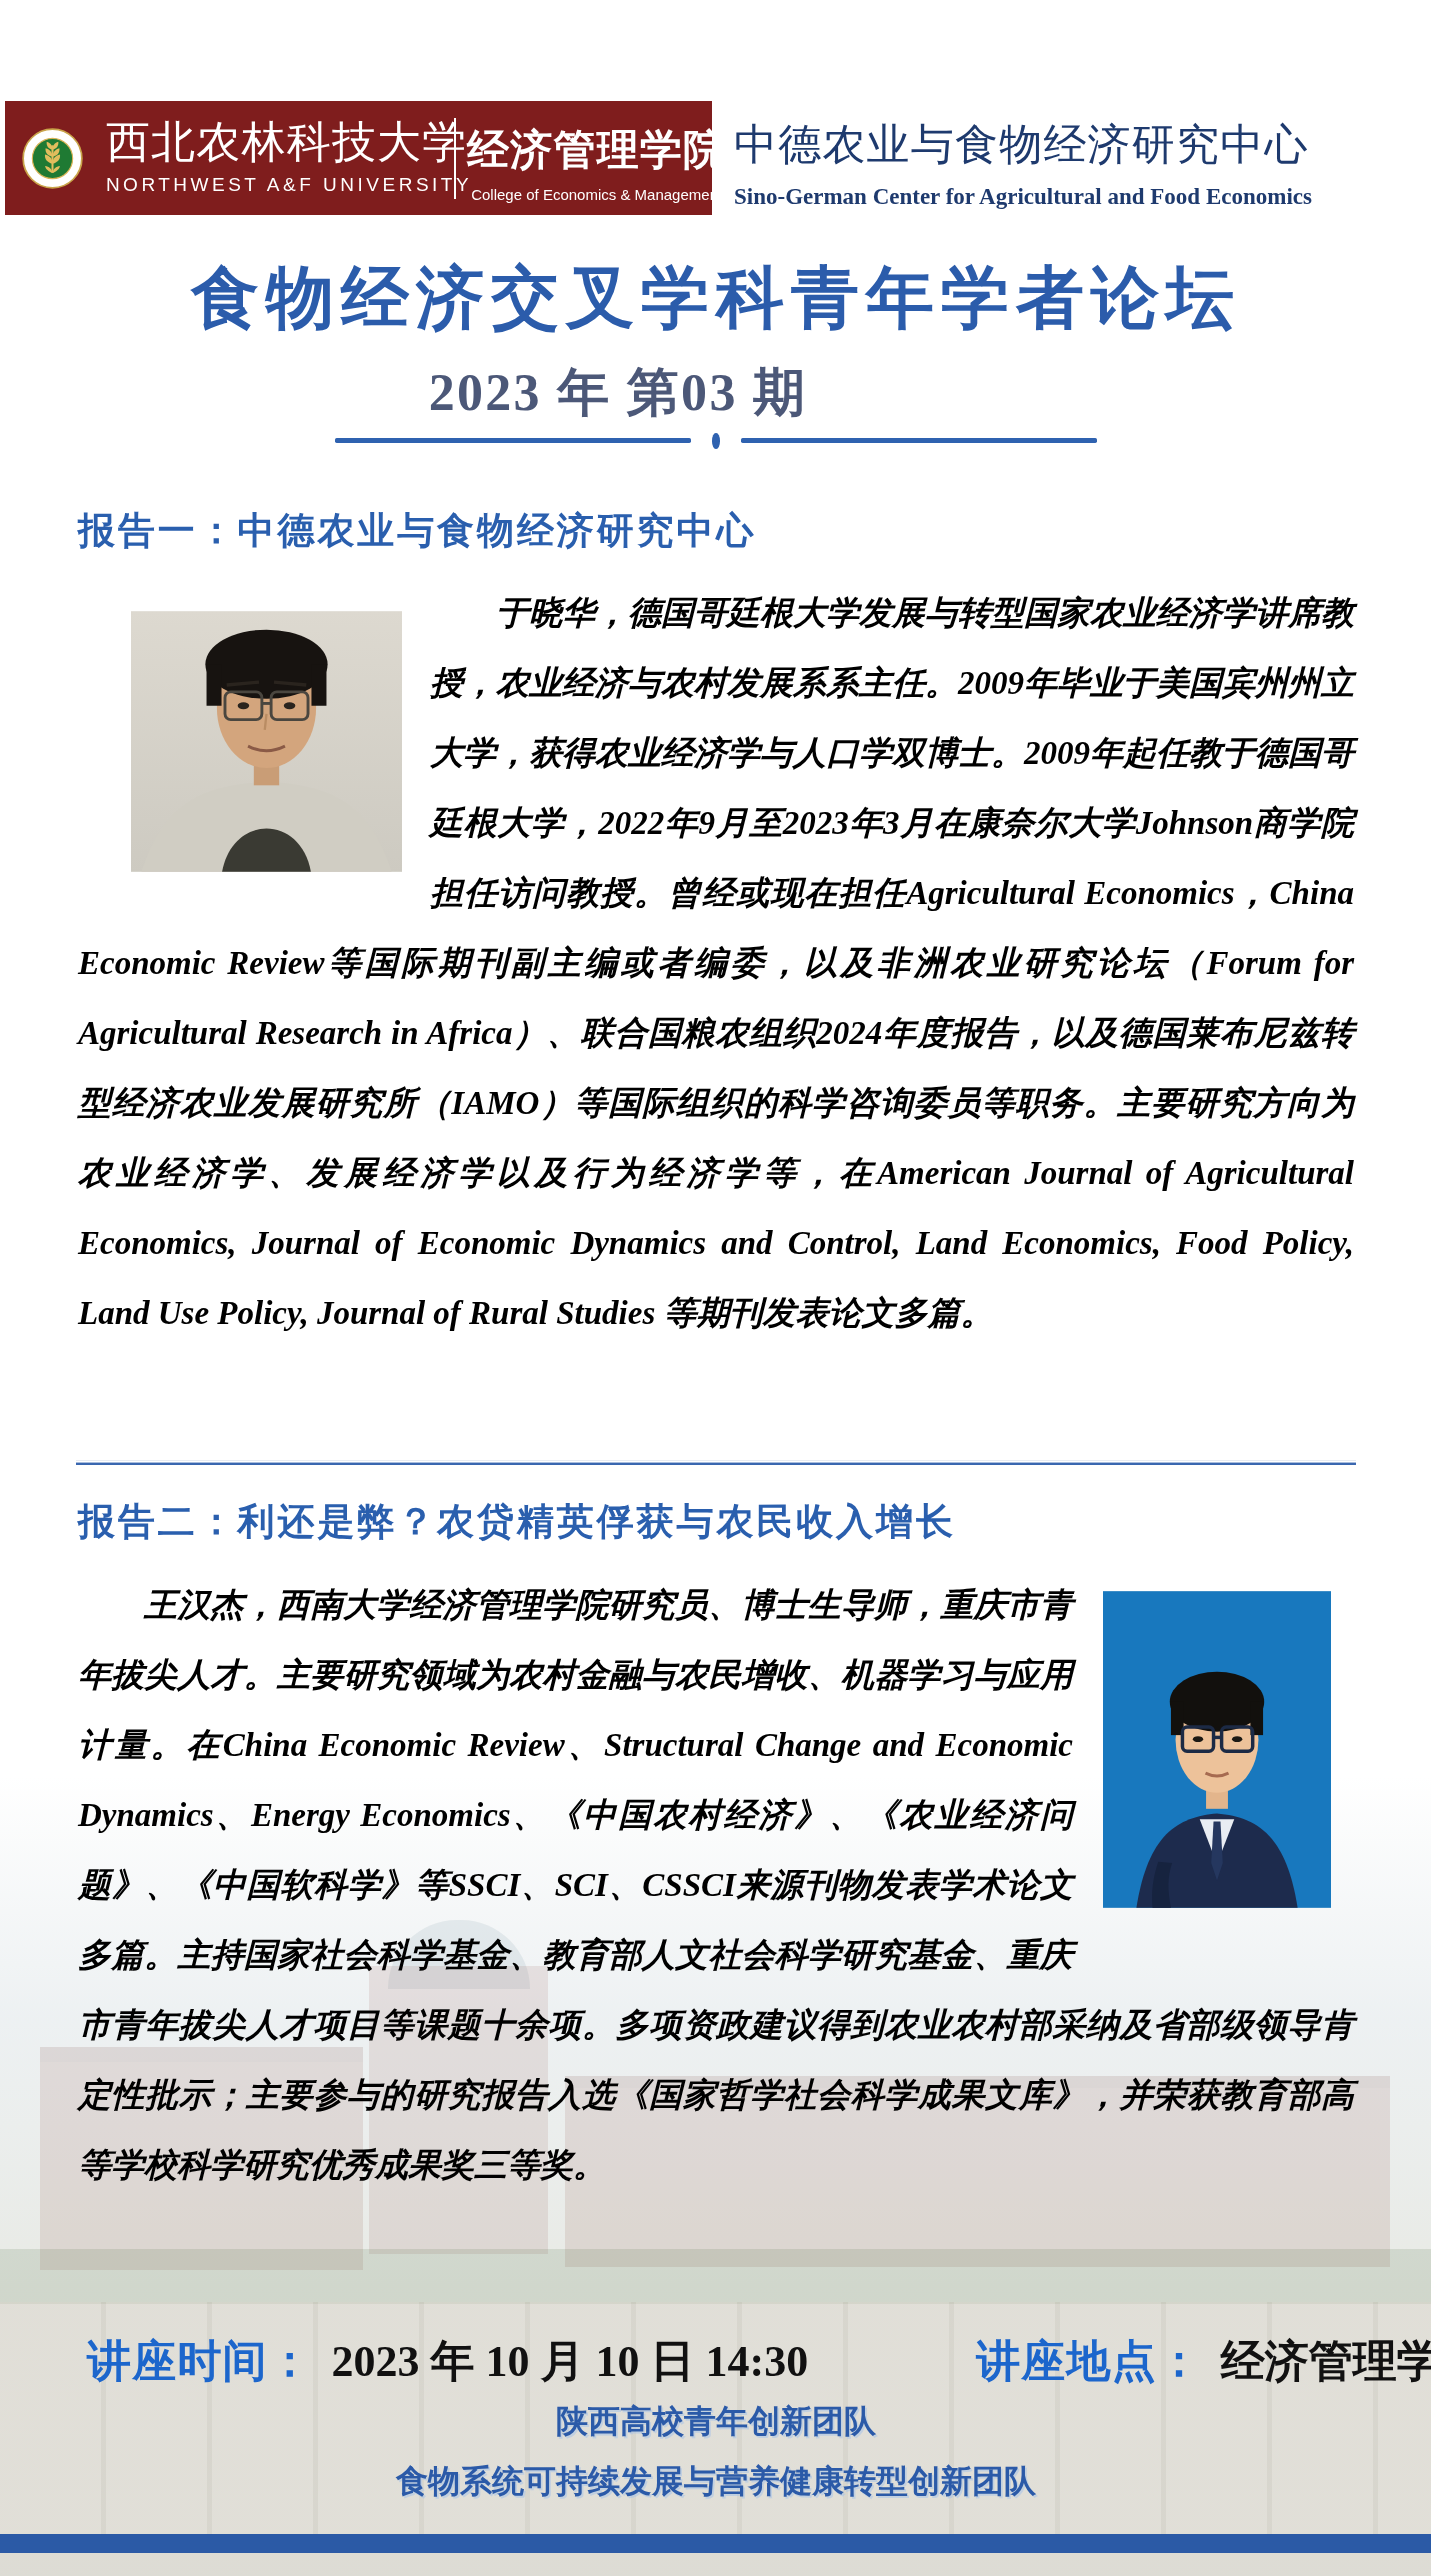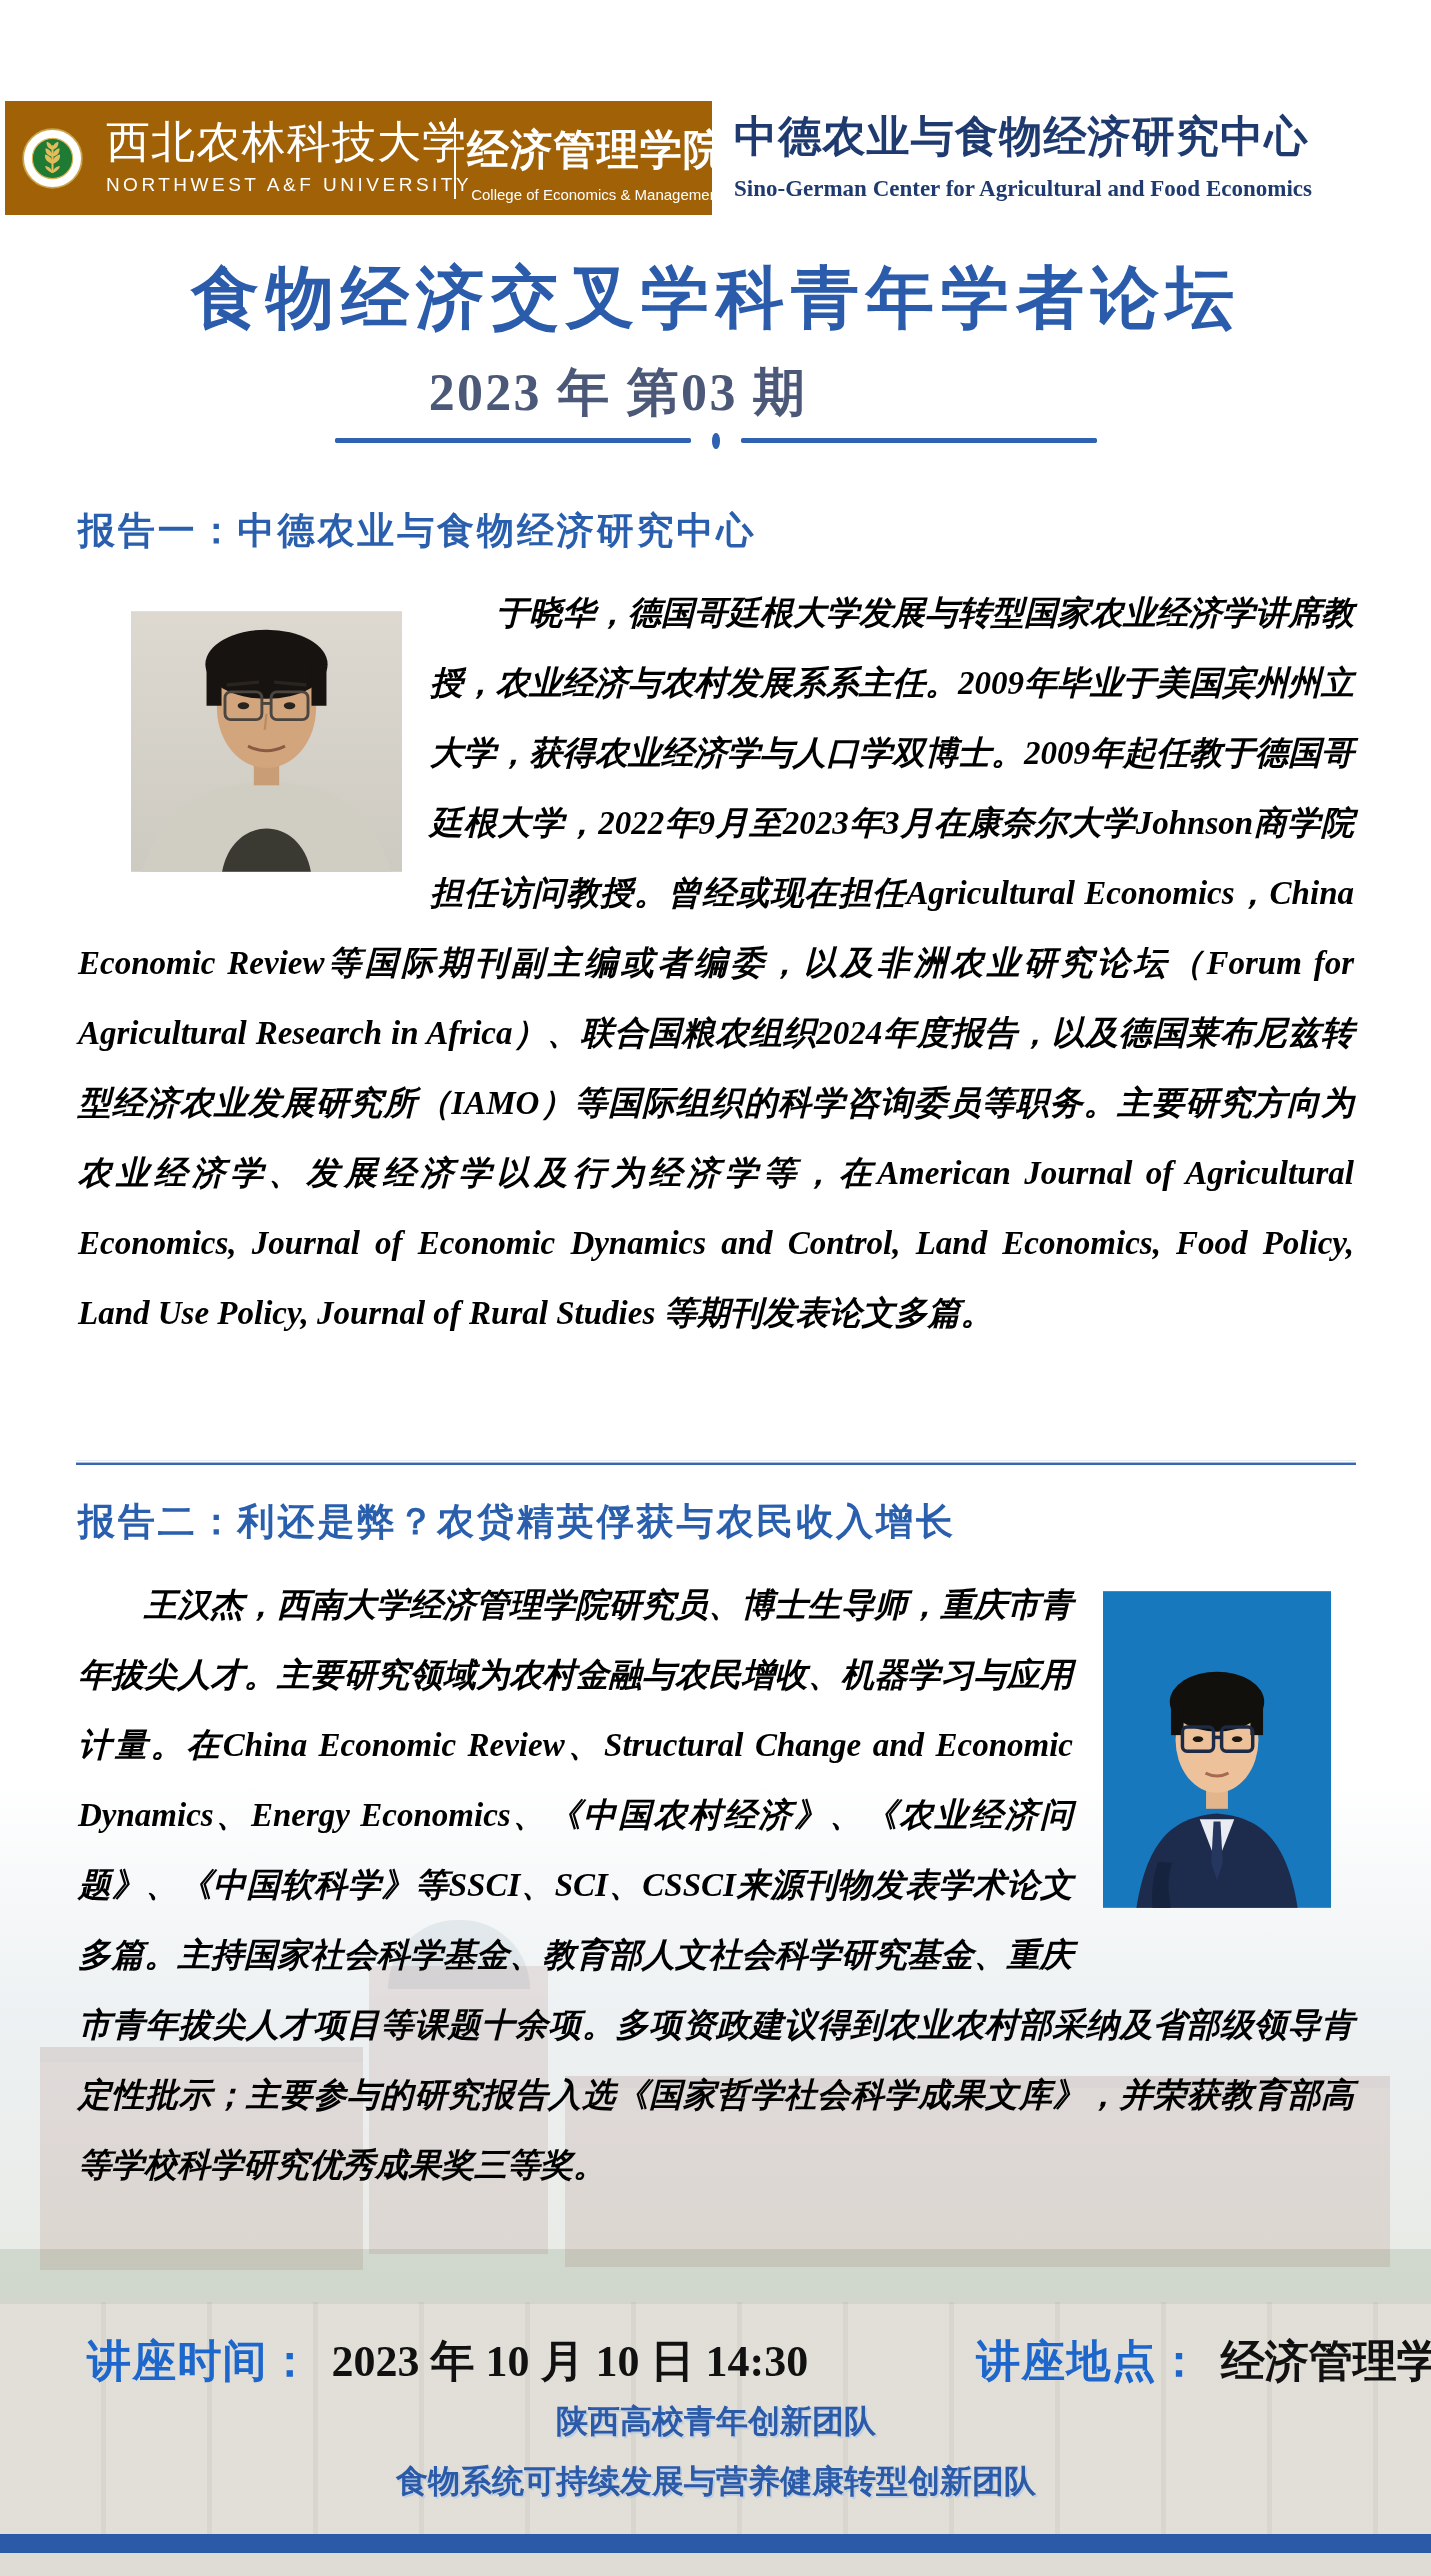--- a/index.html
+++ b/index.html
@@ -13,36 +13,36 @@
   .bld-l{left:40px;top:271px;width:323px;height:208px;background:#8e4e42;border-top:15px solid #6e382f;}
   .bld-t{left:369px;top:190px;width:179px;height:288px;background:#95544a;}
   .bld-dome{left:388px;top:144px;width:142px;height:69px;background:#6f8c9c;border-radius:71px 71px 0 0;}
   .bld-r{left:565px;top:300px;width:825px;height:179px;background:#8e4e42;border-top:12.7px solid #6e382f;}
   .bg-hedge{position:absolute;left:0;top:473px;width:1432px;height:55px;background:#58754b;opacity:.16;}
   .bg-wall{position:absolute;left:0;top:526px;width:1432px;height:232px;opacity:.5;
            background:repeating-linear-gradient(90deg,#d9d4ca 0 101px,#c7c2b6 101px 106px);}
   .bg-ground{position:absolute;left:0;top:776px;width:1432px;height:23.6px;background:#d6d3cb;opacity:.6;border-top:1.7px solid #b8b4a8;}
 
   
-  .banner{position:absolute;left:4.6px;top:101px;width:707px;height:114px;background:#a16207;
+  .banner{position:absolute;left:4.6px;top:101px;width:707px;height:114px;background:#7f1d1d;
           display:flex;align-items:center;}
   .logo{width:61px;height:61px;margin-left:17.3px;flex:0 0 auto;}
   .univ{margin-left:23px;width:341px;text-align:center;color:#ffffff;}
   .univ-cn{font-size:44px;line-height:1.05;letter-spacing:1.2px;white-space:nowrap;}
   .univ-en{font-size:19px;letter-spacing:3.5px;margin-top:7px;white-space:nowrap;
            font-family:"Liberation Sans","DejaVu Sans",sans-serif;}
   .vsep{width:1.7px;height:81px;background:#ffffff;margin:0 11.5px 0 7px;flex:0 0 auto;}
   .college{text-align:center;color:#ffffff;flex:1 1 auto;margin-top:8px;}
   .college-cn{font-size:42px;font-weight:bold;letter-spacing:1.2px;white-space:nowrap;
               font-family:"Liberation Sans","DejaVu Sans",sans-serif;}
   .college-en{font-size:15px;margin-top:8px;white-space:nowrap;
               font-family:"Liberation Sans","DejaVu Sans",sans-serif;}
 
   .center-head{position:absolute;left:734px;top:108px;width:634px;color:#1e3a6e;}
-  .center-cn{font-size:43px;font-weight:bold;letter-spacing:1.2px;white-space:nowrap;}
+  .center-cn{font-size:43px;font-weight:normal;letter-spacing:1.2px;white-space:nowrap;margin-top:8px;}
   .center-en{font-size:23px;font-weight:bold;margin-top:10.4px;white-space:nowrap;}
 
   
   .forum-title{position:absolute;left:0;top:253px;width:1432px;text-align:center;
                font-size:68px;font-weight:bold;color:#2b5cab;letter-spacing:7px;white-space:nowrap;}
   .issue{position:absolute;left:0;top:358px;width:1236px;text-align:center;
          font-size:52px;font-weight:bold;color:#4c5878;letter-spacing:2.3px;}
   .rule-row{position:absolute;left:0;top:433px;width:1432px;display:flex;justify-content:center;align-items:center;gap:21px;}
   .rule-seg{width:356px;height:5.2px;background:#2f62b0;border-radius:1.7px;}
   .rule-dot{width:7.5px;height:15.6px;background:#2f62b0;border-radius:50%;}

